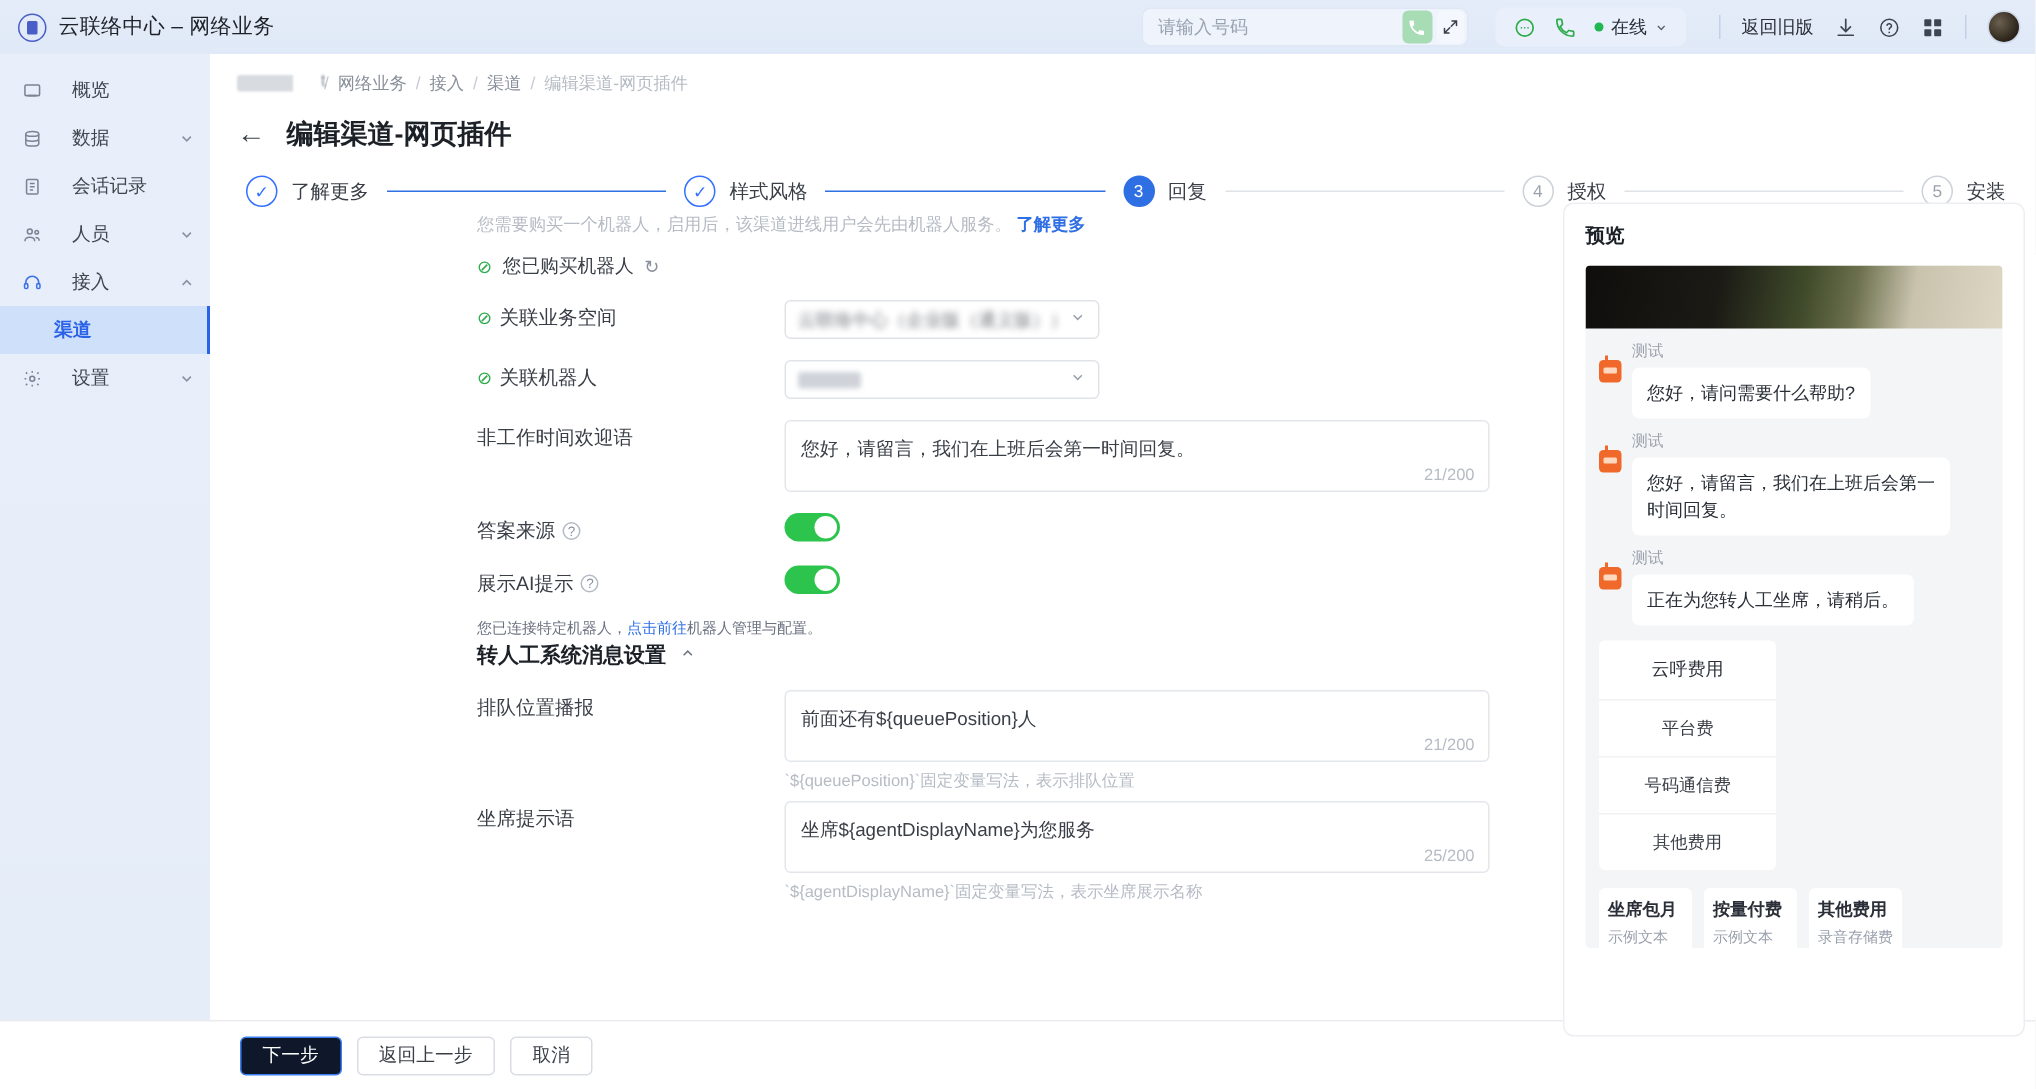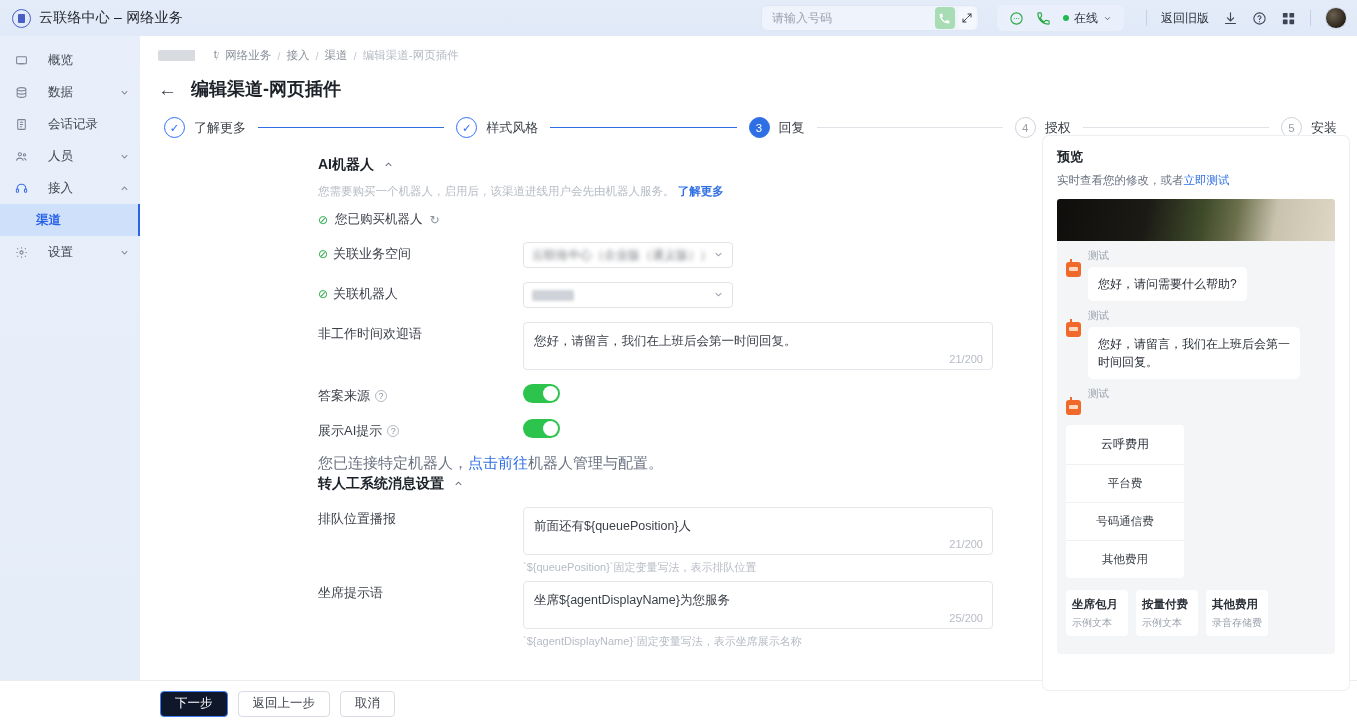--- a/index.html
+++ b/index.html
@@ -155,21 +155,21 @@
   .select .chev { color:#9aa1ad; font-size:10px; }
 
   .textarea-wrap {
     width: 470px; border:1px solid #e3e6eb; border-radius:4px; background:#fff; position:relative;
     padding: 9px 10px 18px 10px; min-height: 48px;
   }
   .textarea-wrap .txt { font-size:12.5px; color:#3a3f47; line-height:1.5; }
   .counter { position:absolute; right:9px; bottom:4px; font-size:11px; color:#b6bbc4; }
   .sub-hint { font-size:11px; color:#b6bbc4; margin: 5px 0 0 0; }
 
-  .inline-note { font-size:15px; color:#6b7280; margin: 2px 0 0 0; }
+  .inline-note { font-size:10px; color:#6b7280; margin: 2px 0 0 0; }
   .inline-note a { color:#2f6fe4; text-decoration:none; cursor:pointer;}
 
   
   .footer {
     height: 46px; flex:0 0 46px; border-top:1px solid #ececf0; background:#fff;
     display:flex; align-items:center; gap:10px; padding-left: 160px;
   }
   .btn { height:26px; padding: 0 14px; border-radius:4px; font-size:12.5px; cursor:pointer;
          display:flex; align-items:center; justify-content:center; border:1px solid #d9dde3; background:#fff; color:#3a3f47;}
   .btn.primary { background:#0f172a; border-color:#3d7ff0; color:#fff; }
@@ -412,28 +412,20 @@
         <span class="step-line"></span>
         <div class="step">
           <span class="step-circle">5</span>
           <span class="step-label">安装</span>
         </div>
       </div>
 
       <div class="content-scroll">
         <div class="form-col">
 
-          <div class="section-title">
-            <span>AI机器人</span>
-            <span class="chev">
-              <svg width="11" height="11" viewBox="0 0 24 24" fill="none" stroke="currentColor" stroke-width="2.2">
-                  <path d="M6 15l6-6 6 6"></path>
-                </svg>
-            </span>
-          </div>
 
 
           <div class="hint">
             <span>您需要购买一个机器人，启用后，该渠道进线用户会先由机器人服务。</span>
             <a>了解更多</a>
           </div>
 
           <div class="status-line">
             <span class="ok">⊘</span>
             <span>您已购买机器人</span>
@@ -527,23 +519,20 @@
               </div>
               <div class="sub-hint">`${agentDisplayName}`固定变量写法，表示坐席展示名称</div>
             </div>
           </div>
 
         </div>
       </div>
 
       <div class="preview">
         <div class="pv-title">预览</div>
-        <div class="pv-sub">
-          <span>实时查看您的修改，或者</span><a>立即测试</a>
-        </div>
 
         <div class="pv-window">
           <div class="pv-banner"></div>
 
           <div class="msg">
             <span class="bot-avatar"></span>
             <div class="msg-body">
               <div class="msg-name">测试</div>
               <div class="bubble">您好，请问需要什么帮助?</div>
             </div>
@@ -554,20 +543,21 @@
             <div class="msg-body">
               <div class="msg-name">测试</div>
               <div class="bubble">您好，请留言，我们在上班后会第一时间回复。</div>
             </div>
           </div>
 
           <div class="msg">
             <span class="bot-avatar"></span>
             <div class="msg-body">
               <div class="msg-name">测试</div>
+              <div class="bubble">正在为您转人工坐席，请稍后。</div>
             </div>
           </div>
 
           <div class="menu-card">
             <div class="menu-head">云呼费用</div>
             <div class="menu-item">平台费</div>
             <div class="menu-item">号码通信费</div>
             <div class="menu-item">其他费用</div>
           </div>
 

